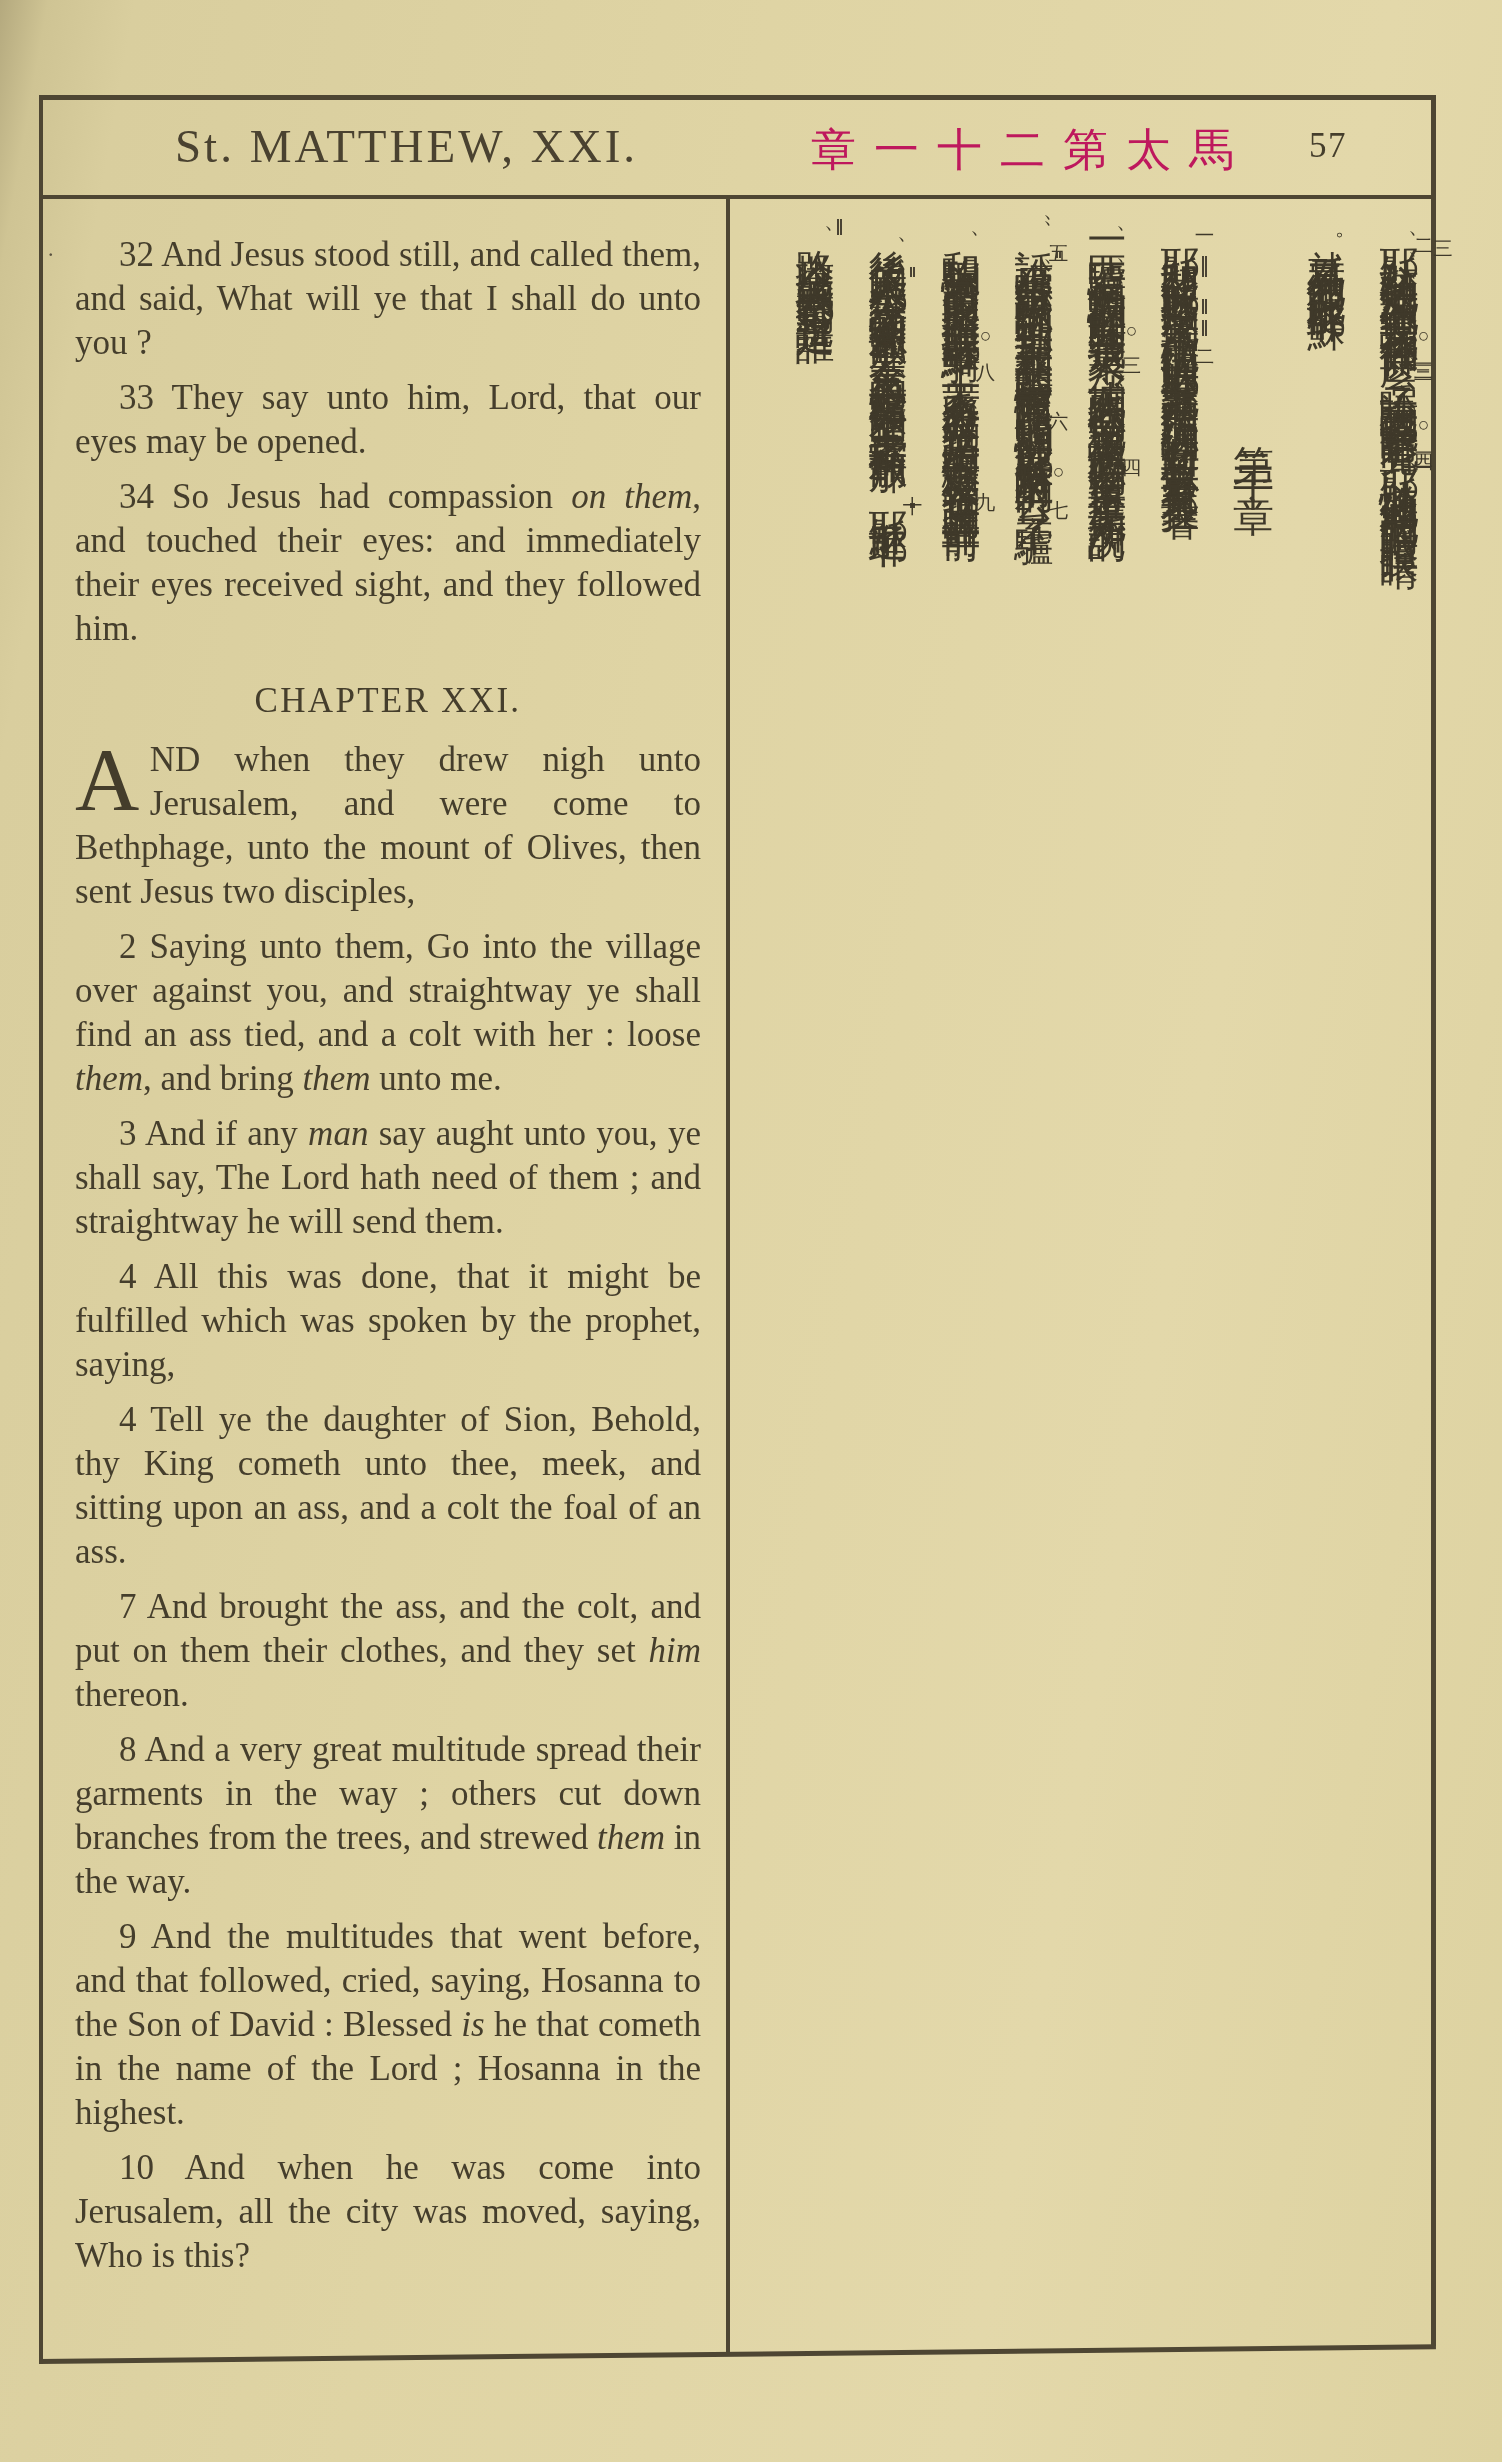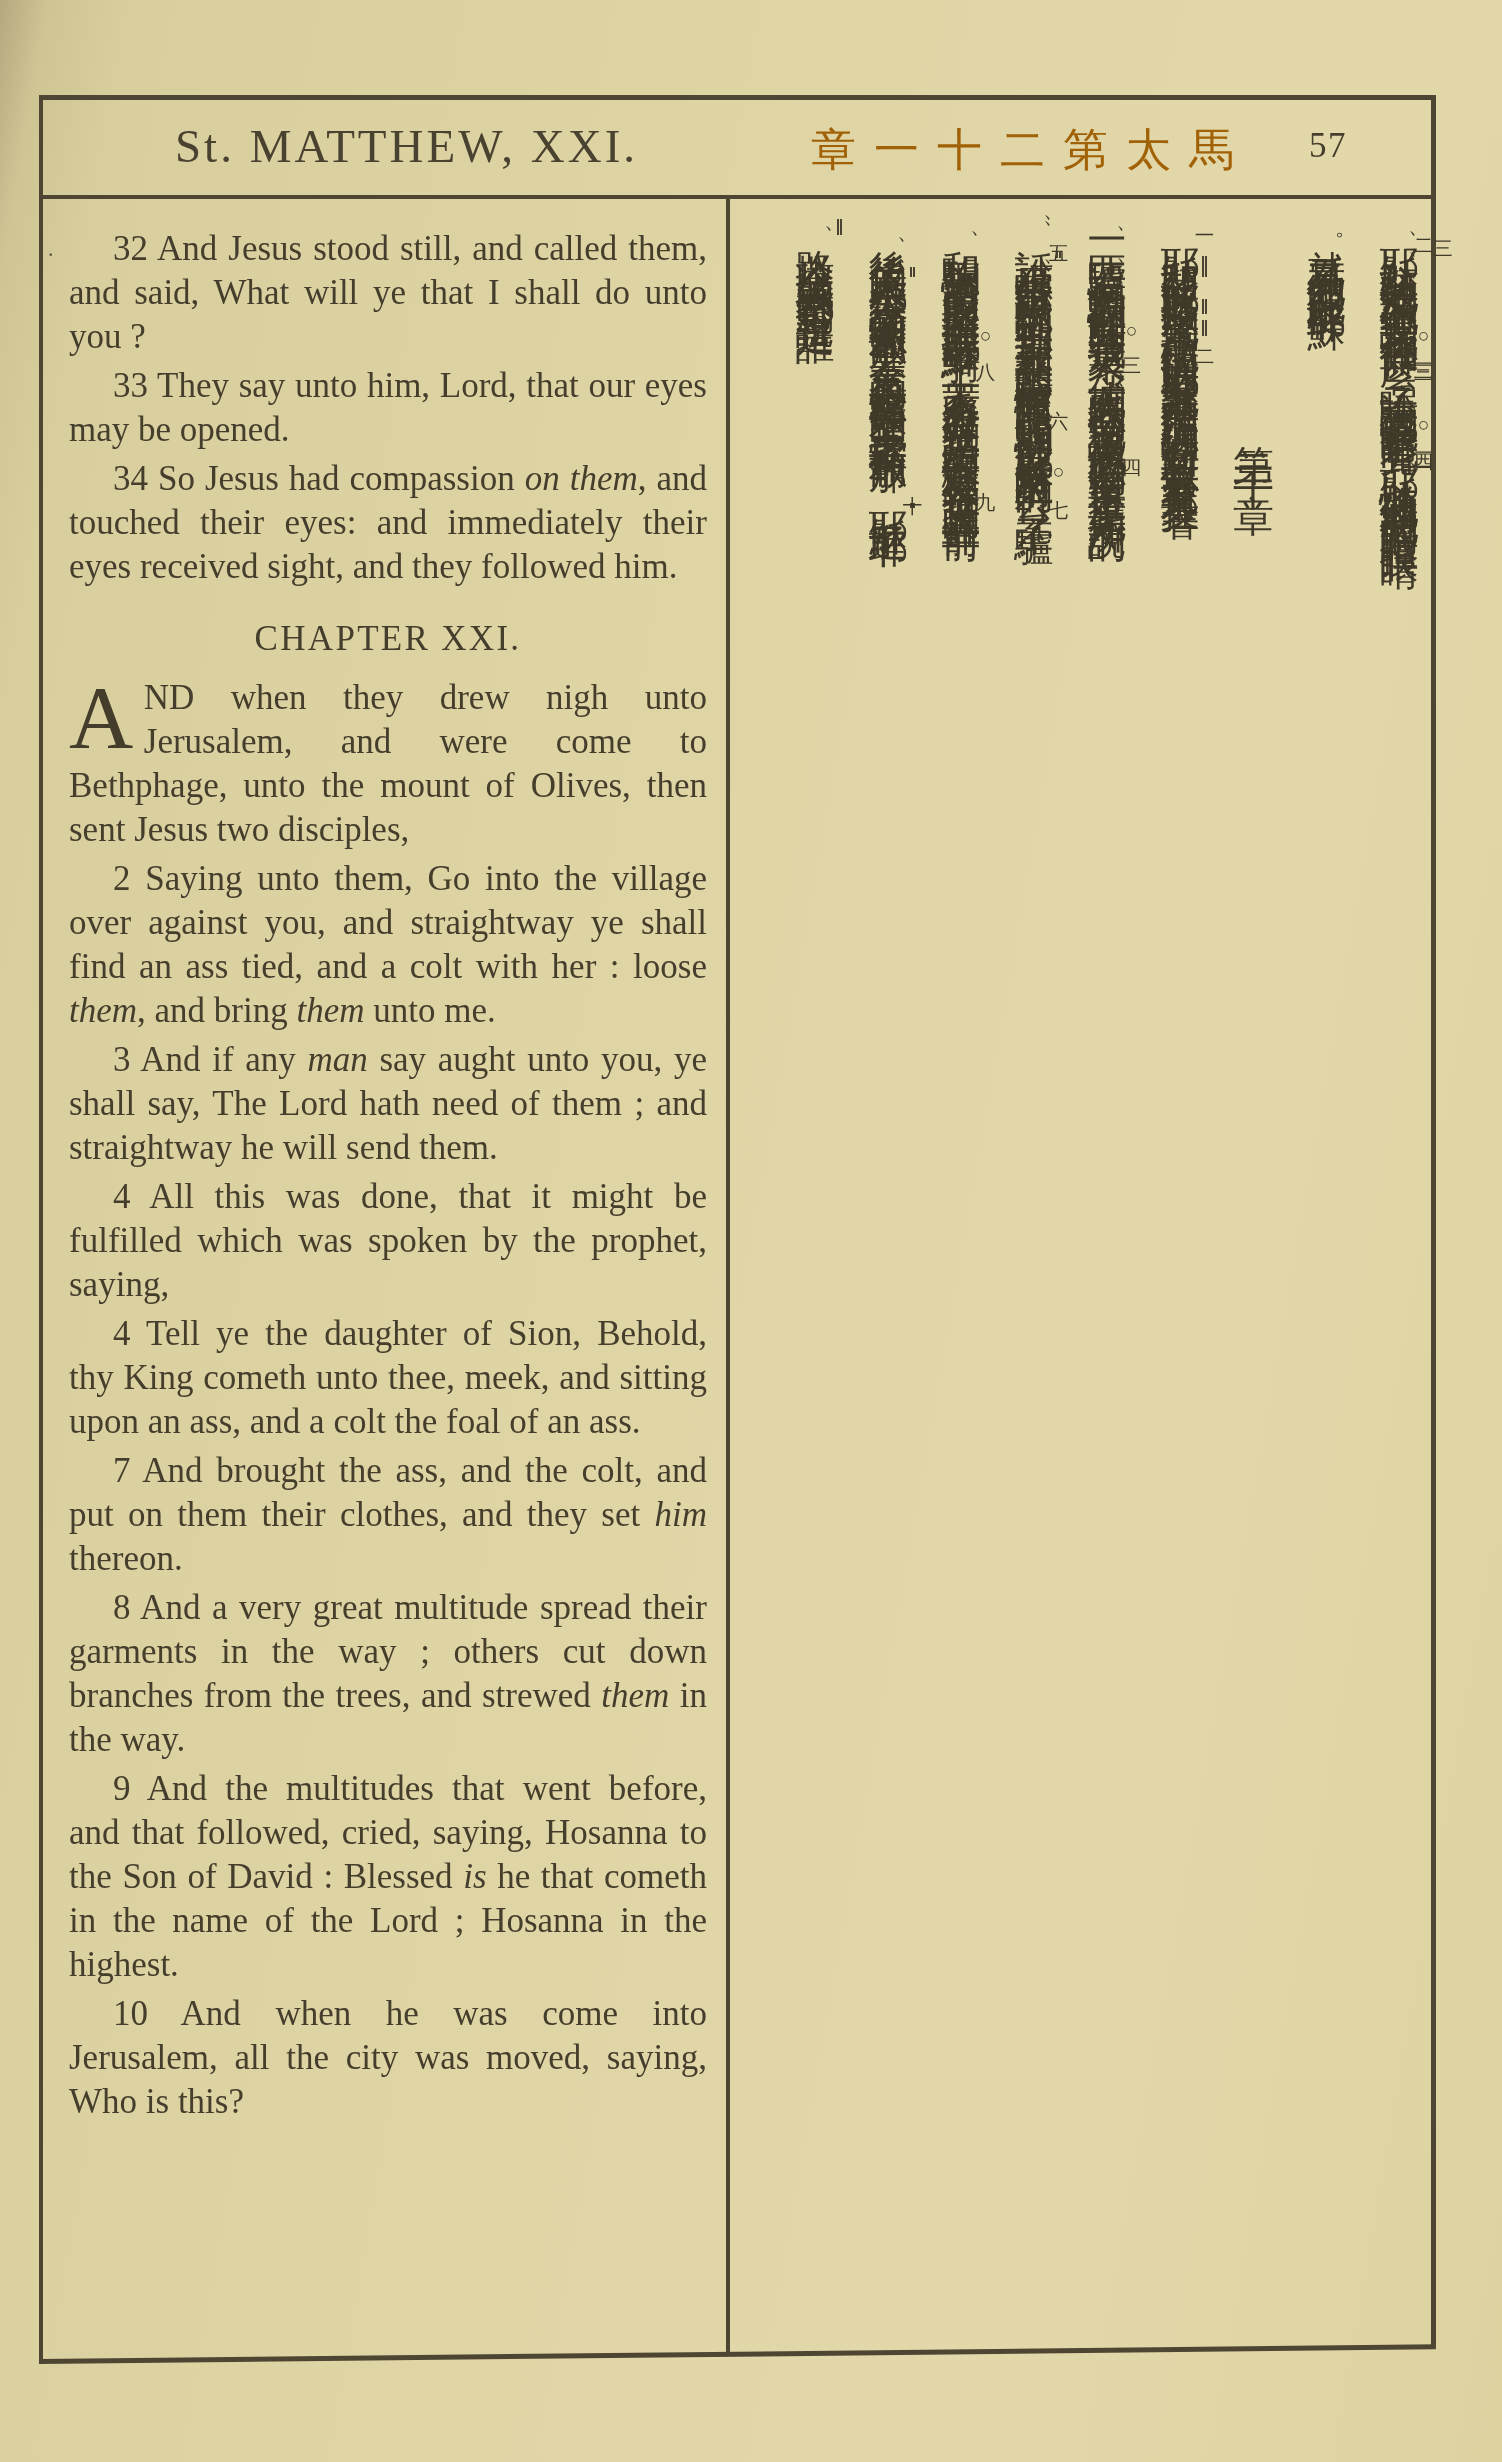--- a/index.html
+++ b/index.html
@@ -17,32 +17,32 @@
   .rule-left{left:39px;top:95px;width:3.8px;height:2269px;}
   .rule-right{left:1431px;top:95px;width:4.5px;height:2251px;}
   .rule-divider{left:726px;top:197px;width:3.8px;height:2157px;}
   
   .header-left{
     position:absolute;left:39px;top:119px;width:687px;text-align:center;
     font-size:47px;letter-spacing:3px;color:#4a4230;white-space:nowrap;padding-left:24px;
   }
   .header-right{
     position:absolute;left:811px;top:120px;width:481px;
-    font-size:45px;letter-spacing:18px;color:#a16207;white-space:nowrap;
+    font-size:45px;letter-spacing:18px;color:#be185d;white-space:nowrap;
     font-family:"Liberation Serif",serif;
   }
   .page-number{
     position:absolute;left:1309px;top:126px;font-size:35px;color:#453e2c;letter-spacing:1.5px;
   }
   
   .english-col{
     position:absolute;left:64px;top:222px;width:648px;
     font-size:35px;line-height:44px;text-align:justify;color:#453e2c;
   }
-  .english-col p.verse{margin:5px;text-indent:44px;}
+  .english-col p.verse{margin:11px;text-indent:44px;}
   .english-col p.no-indent{text-indent:0;}
   .chapter-heading{
     text-align:center;font-size:35px;letter-spacing:2.3px;
     margin:28px 0 15px 0;text-indent:0;white-space:nowrap;
   }
   .dropcap{
     float:left;font-size:89px;line-height:72px;padding:4.5px 10.5px 0 0;
     color:#443d2b;
   }
   .ink-spot{position:absolute;left:47px;top:242px;font-size:22.5px;color:#5a5240;}

